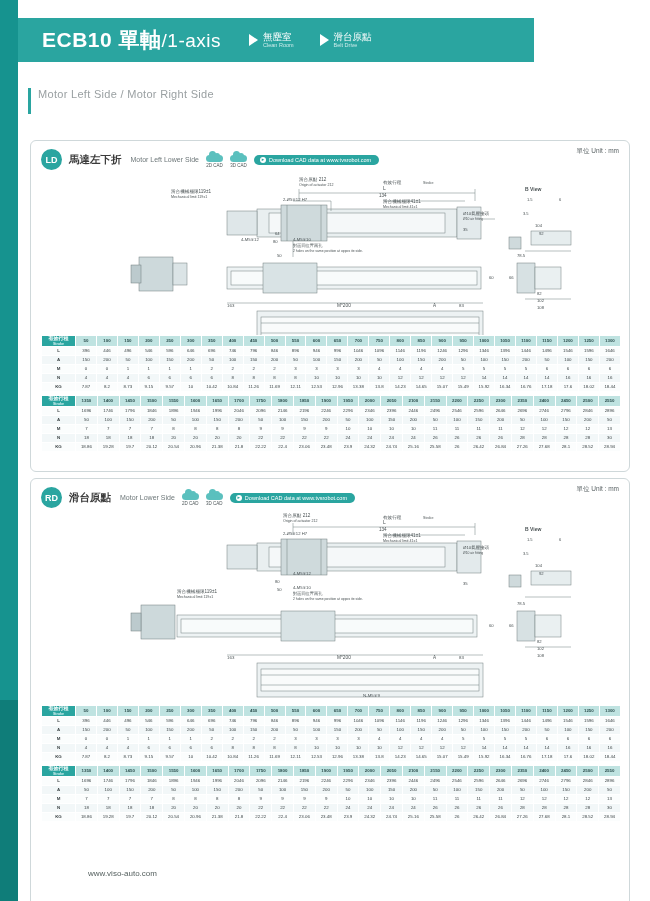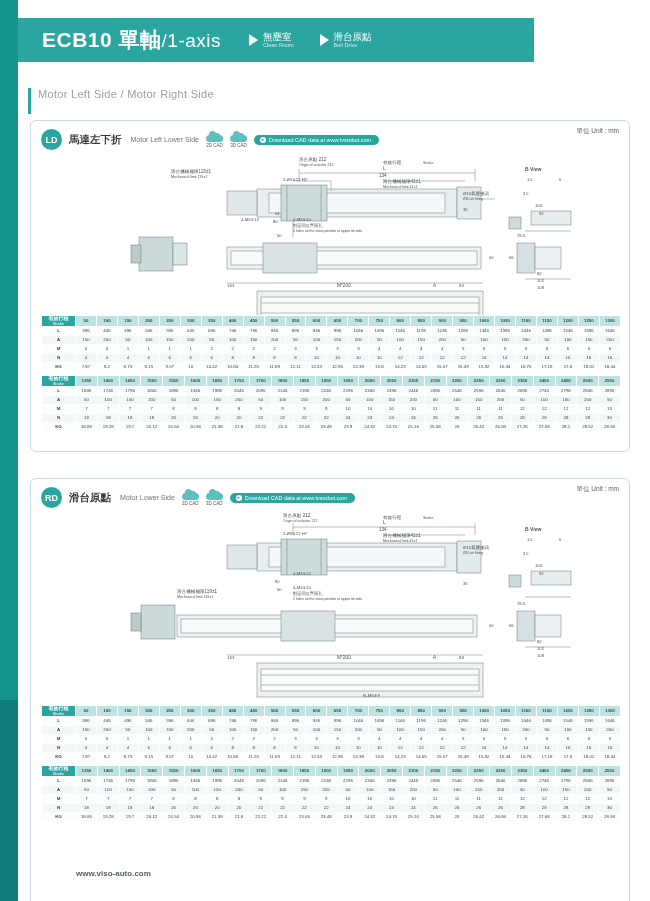--- a/index.html
+++ b/index.html
@@ -43,21 +43,21 @@
   .sec-title { position:absolute; left:38px; top:86px; }
   .sec-title .bar { position:absolute; left:-10px; top:2px; width:3px; height:26px; background:#2aa5a0;}
   .sec-cn { font-size:13.5px; font-weight:bold; color:#3b3b3b; letter-spacing:1px;}
   .sec-en { font-size:11px; color:#9aa0a2; margin-top:2px; letter-spacing:0.3px;}
 
   
   .panel {
     position:absolute; left:30px; width:600px;
     border:1px solid #cfd8da; border-radius:6px; background:#ffffff;
   }
-  #panel-ld { top:120px; height:332px; }
+  #panel-ld { top:140px; height:332px; }
   #panel-rd { top:478px; height:452px; }
 
   .unit-label {
     position:absolute; right:10px; top:6px; font-size:6.5px; color:#5a6365;
   }
   
   .badge-row { position:absolute; left:10px; top:8px; display:flex; align-items:center; gap:7px;}
   .code-circle {
     width:21px;height:21px;border-radius:50%;background:#2aa5a0;color:#fff;
     font-size:9px;font-weight:bold;display:flex;align-items:center;justify-content:center;
@@ -100,21 +100,21 @@
     line-height:1.15;
   }
   .tbl .corner .c1{font-size:5px;display:block;}
   .tbl .corner .c2{font-size:3.6px;display:block;color:#d4f0ef;}
   .tbl .rowlbl { background:#e4eff0; font-weight:bold; width:34px; color:#3c4446;}
   .tbl tr.alt td { background:#f2f7f8; }
   .tbl tr.norm td { background:#fbfdfd; }
   .tbl-wrap { position:absolute; left:10px; }
 
   .footer-url {
-    position:absolute; left:76px; top:869px; font-size:8px; color:#55605f; font-weight:bold;
+    position:absolute; left:88px; top:869px; font-size:8px; color:#55605f; font-weight:normal;
   }
   .page-num {
     position:absolute; right:24px; top:866px; font-size:9px; color:#6d7779;
   }
 
   
   text { font-family:"Liberation Sans", sans-serif; fill:#4a5254; }
 </style>
 </head>
 <body>

